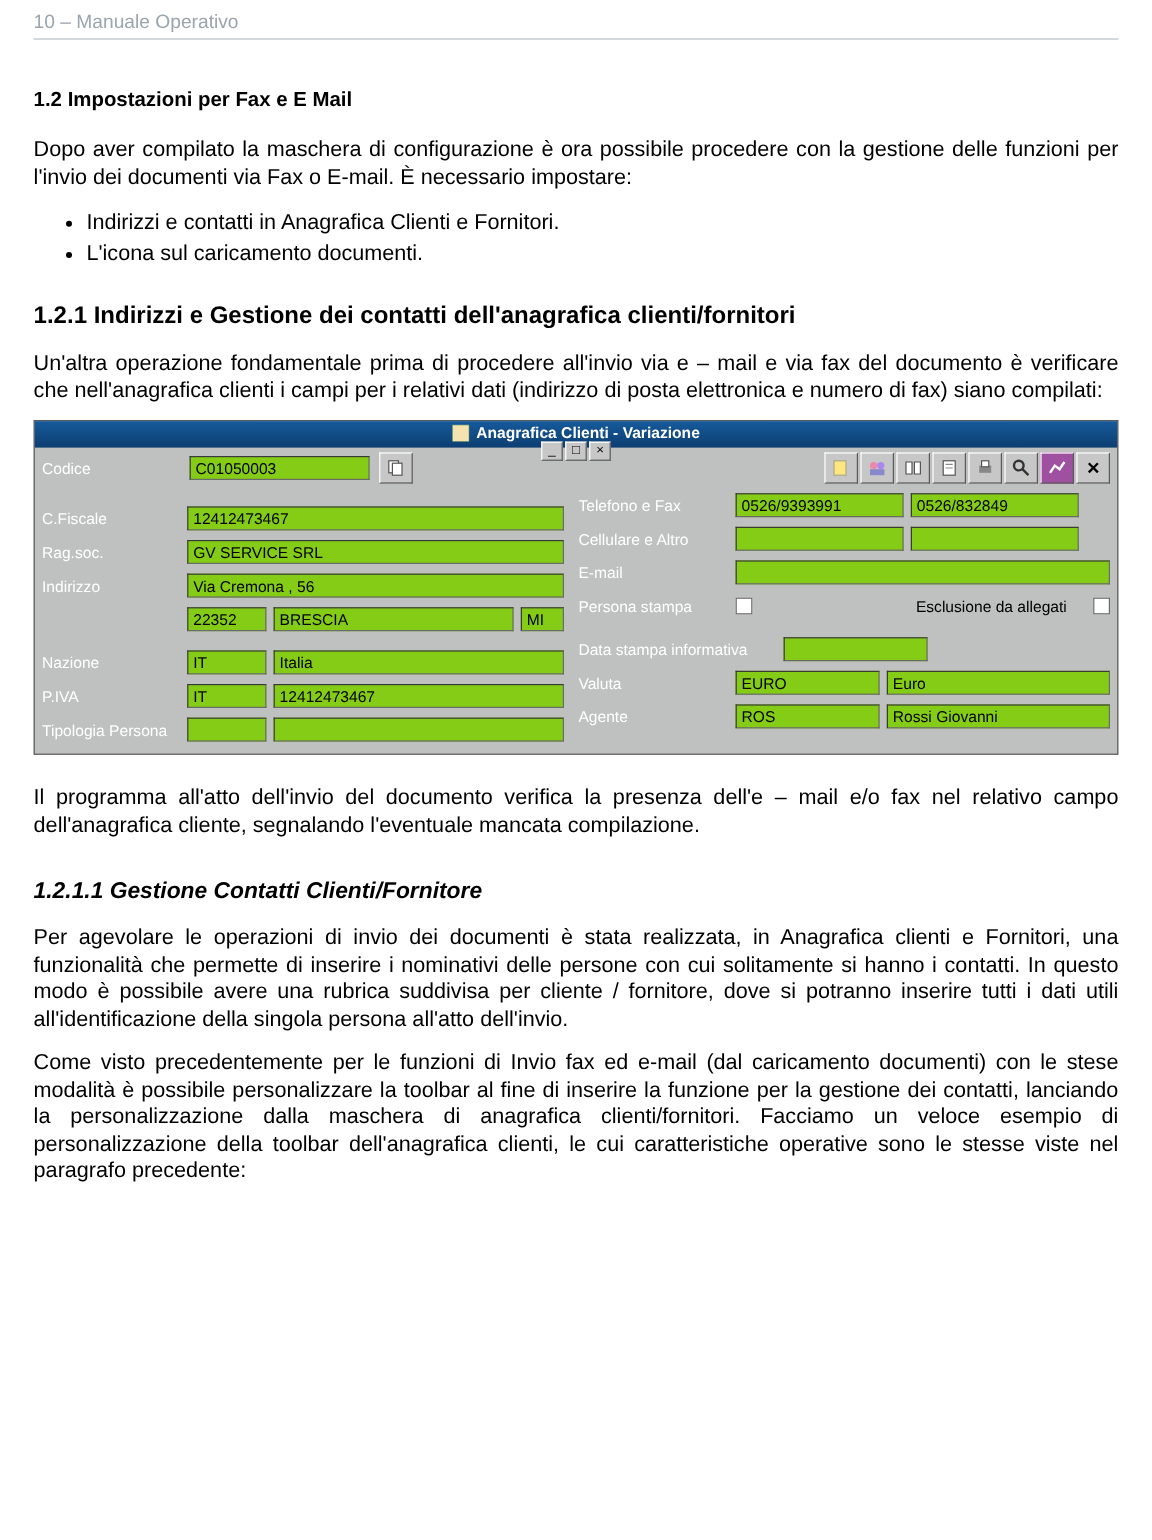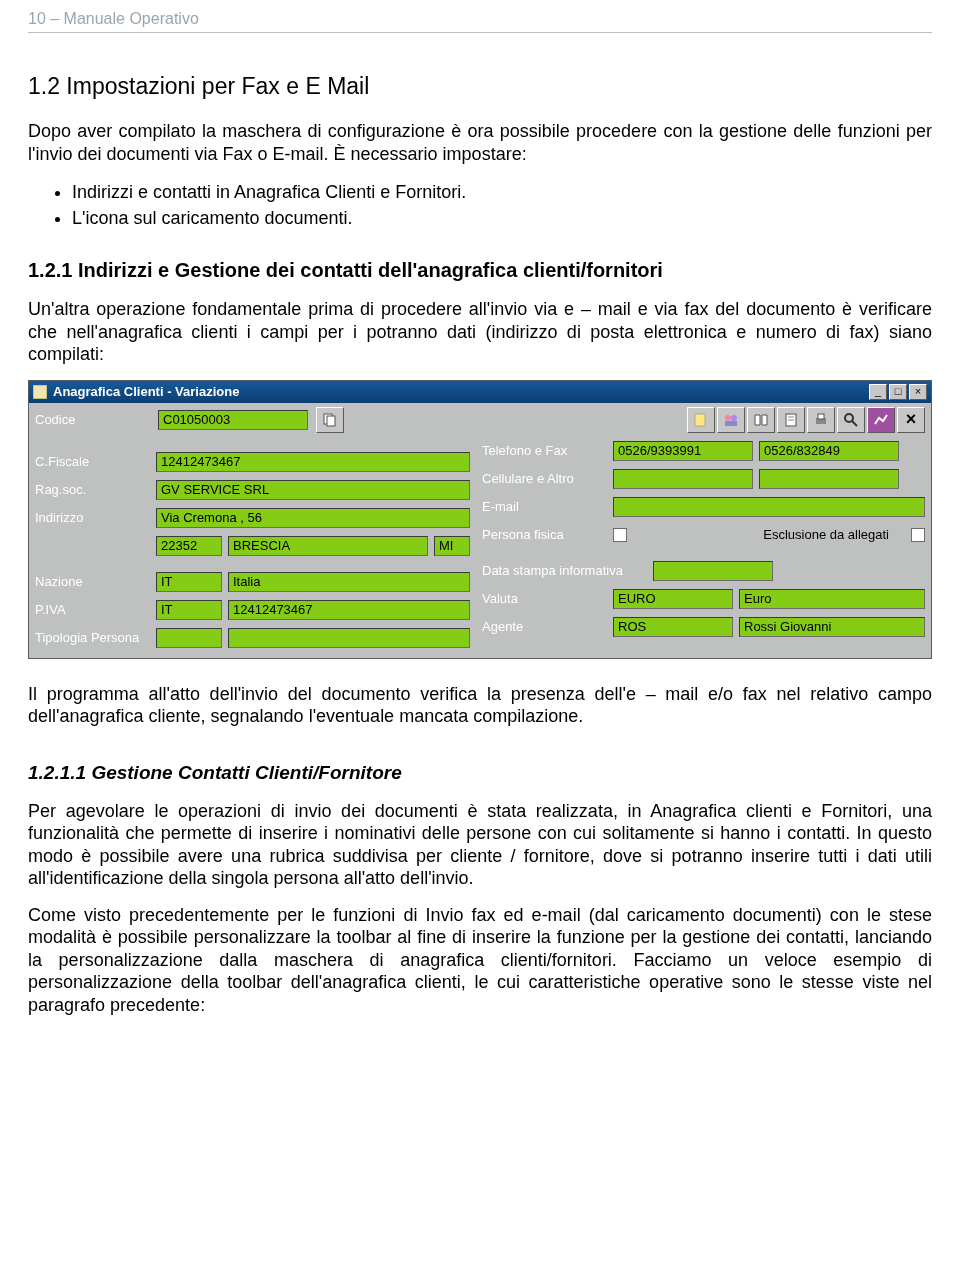--- a/index.html
+++ b/index.html
@@ -12,22 +12,22 @@
   }
   .page-header {
     color: #9aa5ae;
     font-size: 16px;
     font-family: "Trebuchet MS", Arial, sans-serif;
     border-bottom: 1px solid #b6bfc6;
     padding-bottom: 4px;
     margin-bottom: 40px;
   }
   h2.section-h {
-    font-size: 23px;
-    font-weight: normal;
+    font-size: 17px;
+    font-weight: bold;
     margin: 30px 0 20px 0;
   }
   h3.section-h {
     font-size: 20px;
     font-weight: bold;
     margin: 28px 0 16px 0;
   }
   h4.section-h {
     font-size: 19px;
     font-weight: bold;
@@ -59,20 +59,21 @@
     font-size: 13px;
   }
   .titlebar {
     display: flex;
     align-items: center;
     justify-content: space-between;
     background: linear-gradient(#165a9c,#0c3e70);
     color: #fff;
     padding: 2px 4px;
     height: 22px;
+    flex-direction: column;
   }
   .titlebar-left { display: flex; align-items: center; gap: 6px; }
   .title-icon { width: 14px; height: 14px; display:inline-block; }
   .title-text { font-weight: bold; font-size: 13px; }
   .win-btns { display: flex; gap: 2px; }
   .win-btn {
     width: 18px; height: 16px;
     background: #c7c7c7;
     border: 1px solid #fff;
     border-right-color:#5a5a5a; border-bottom-color:#5a5a5a;
@@ -141,21 +142,21 @@
 <div class="page-header">10 – Manuale Operativo</div>
 
 <h2 class="section-h">1.2  Impostazioni per Fax e E Mail</h2>
 <p class="body-text">Dopo aver compilato la maschera di configurazione è ora possibile procedere con la gestione delle funzioni per l'invio dei documenti via Fax o E-mail. È necessario impostare:</p>
 <ul class="bullets">
   <li>Indirizzi e contatti in Anagrafica Clienti e Fornitori.</li>
   <li>L'icona sul caricamento documenti.</li>
 </ul>
 
 <h3 class="section-h">1.2.1  Indirizzi e Gestione dei contatti dell'anagrafica clienti/fornitori</h3>
-<p class="body-text">Un'altra operazione fondamentale prima di procedere all'invio via e – mail e via fax del documento è verificare che nell'anagrafica clienti i campi per i potranno dati (indirizzo di posta elettronica e numero di fax) siano compilati:</p>
+<p class="body-text">Un'altra operazione fondamentale prima di procedere all'invio via e – mail e via fax del documento è verificare che nell'anagrafica clienti i campi per i relativi dati (indirizzo di posta elettronica e numero di fax) siano compilati:</p>
 
 <div class="app-window">
   <div class="titlebar">
     <div class="titlebar-left">
       <span class="title-icon">
         <svg viewBox="0 0 14 14">
             <rect x="0" y="0" width="14" height="14" fill="#f4e3b0" stroke="#8a6"></rect>
           </svg>
       </span>
       <span class="title-text">Anagrafica Clienti - Variazione</span>
@@ -271,21 +272,21 @@
       <div class="right-row">
         <span class="right-label">Cellulare e Altro</span>
         <input class="field tel" value="" style="">
         <input class="field tel" value="" style="">
       </div>
       <div class="right-row">
         <span class="right-label">E-mail</span>
         <input class="field wide" value="" style="">
       </div>
       <div class="right-row">
-        <span class="right-label">Persona fisica</span>
+        <span class="right-label">Persona stampa</span>
         <span class="chk"></span>
         <span class="flex1"></span>
         <span class="lbl-r">Esclusione da allegati</span>
         <span style="width:10px"></span>
         <span class="chk"></span>
       </div>
       <div class="spacer4"></div>
       <div class="right-row">
         <span class="right-label" style="width:165px">Data stampa informativa</span>
         <input class="field" style="width: 120px;" value="">

